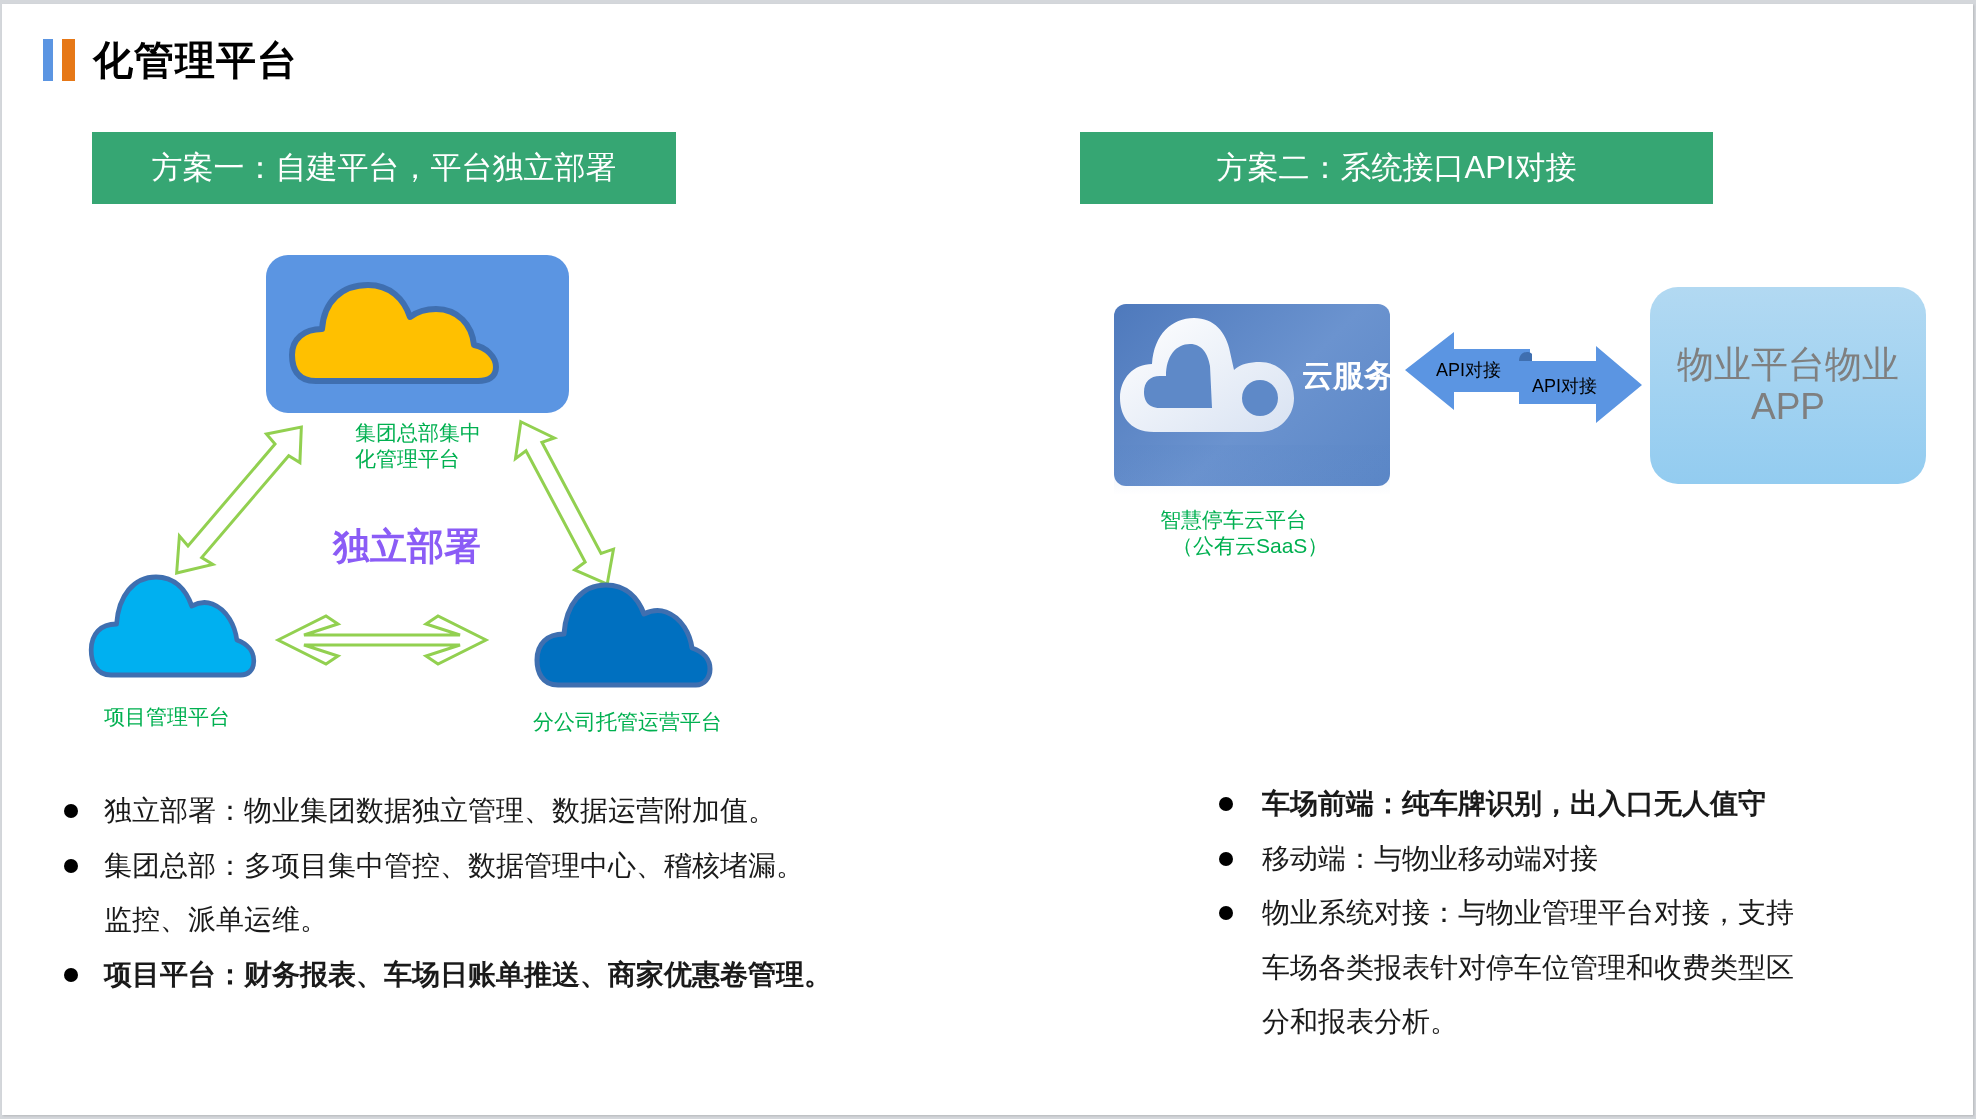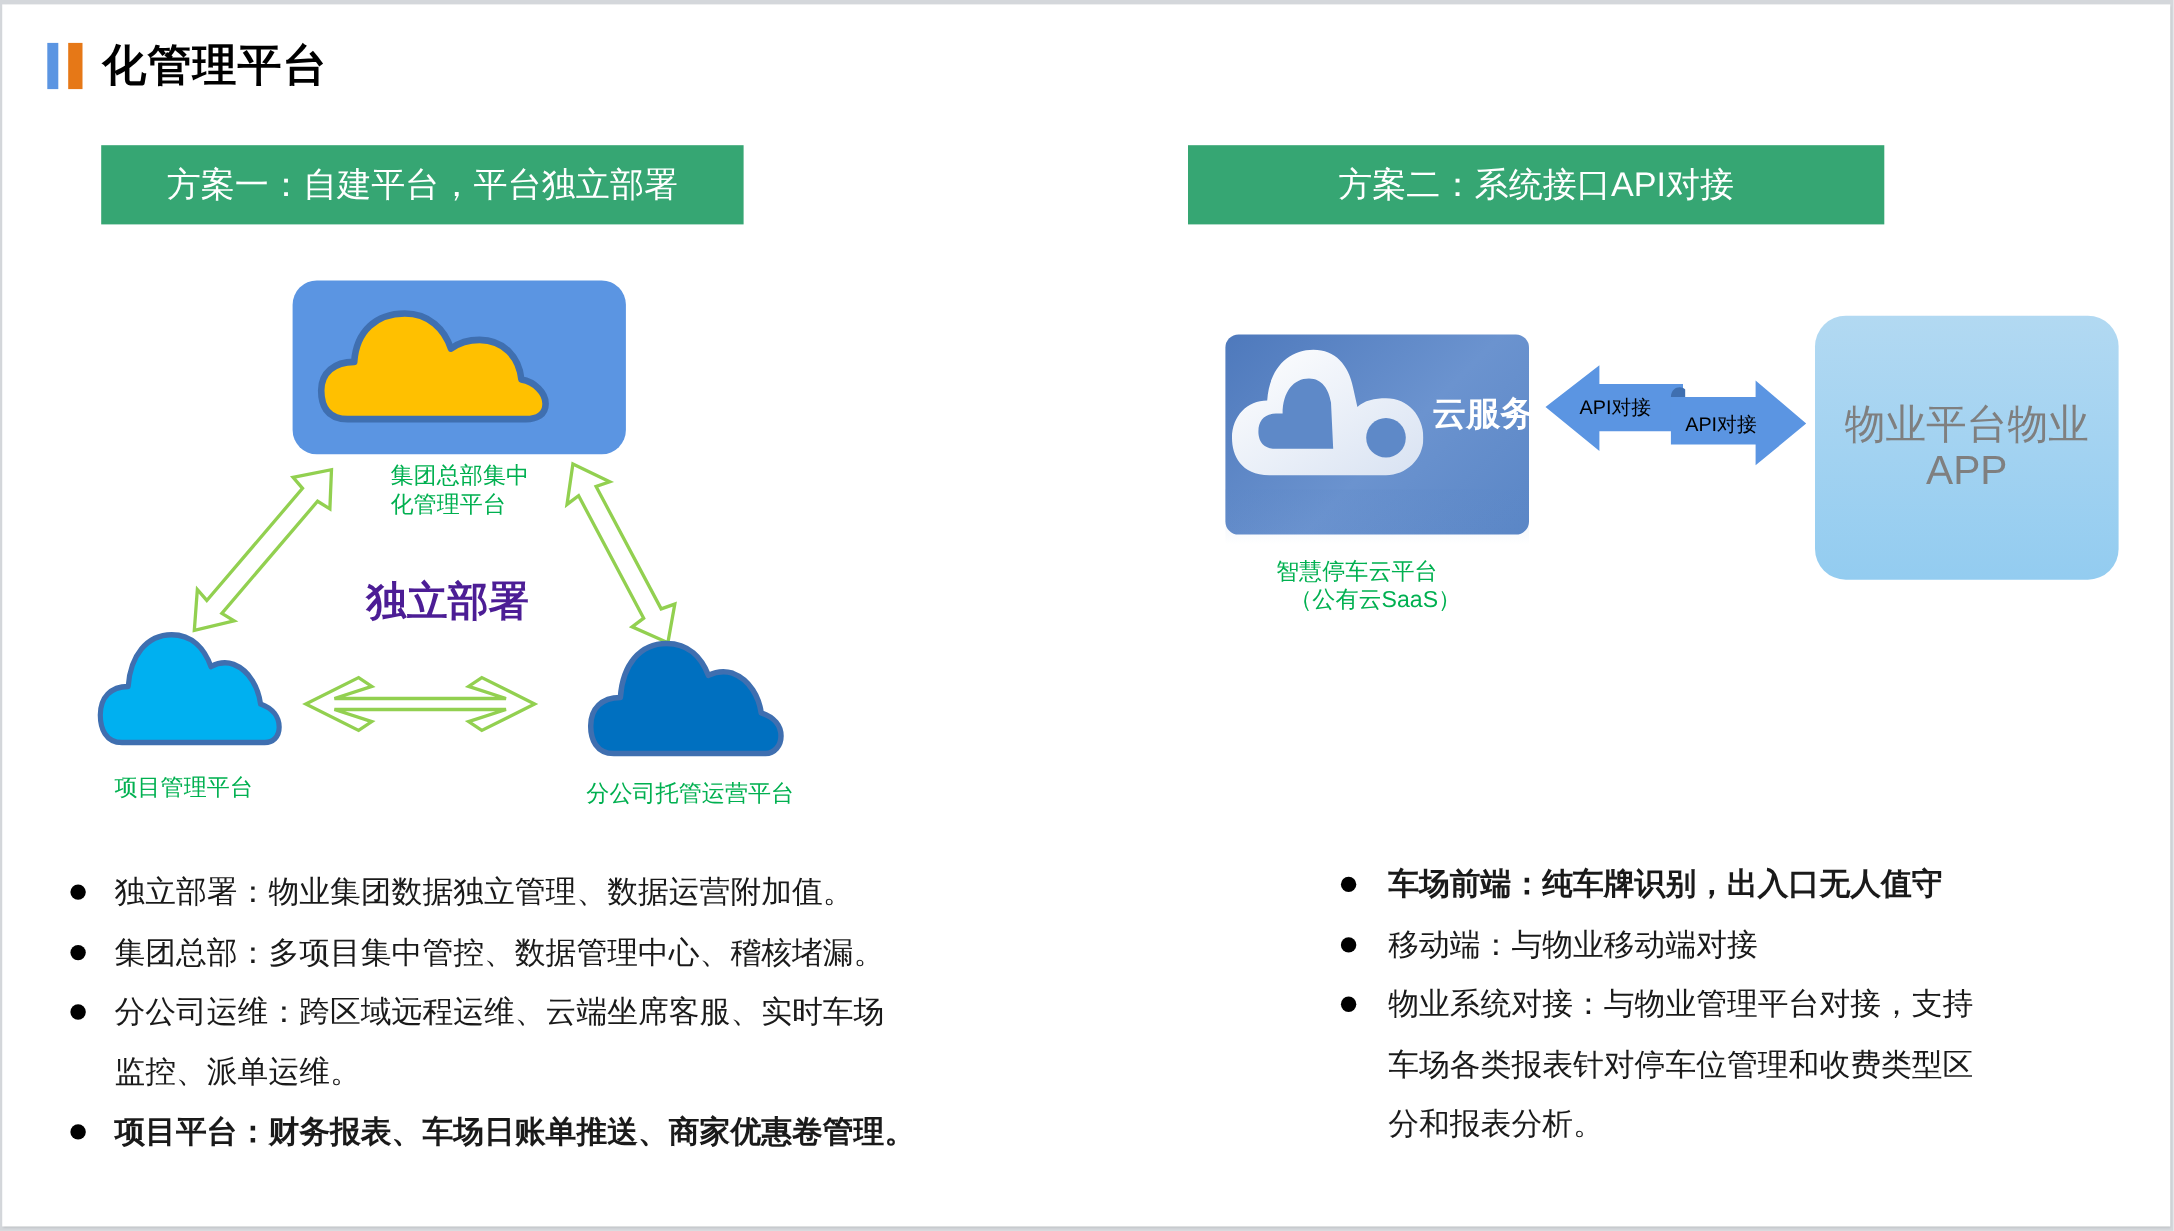--- a/index.html
+++ b/index.html
@@ -26,21 +26,21 @@
       display:flex; align-items:center; justify-content:center; white-space:nowrap;
     }
     .hq-box {
       left:264px; top:251px; width:303px; height:158px;
       background:#5B95E2; border-radius:22px;
     }
     .green-label {
       color:#00B050; font-size:21px; line-height:26px; white-space:nowrap;
     }
     .center-label {
-      left:331px; top:518px; font-size:37px; font-weight:bold; color:#4c1d95;
+      left:331px; top:518px; font-size:37px; font-weight:bold; color:#8b5cf6;
       white-space:nowrap; line-height:50px;
     }
     .bullets {
       list-style:none; margin:0; padding:0;
       font-size:28px; color:#1A1A1A; line-height:54.5px;
     }
     .bullet-dot {
       position:absolute; width:14px; height:14px; border-radius:50%; background:#000;
     }
     .cloud-box {
@@ -50,21 +50,21 @@
     }
     .cloud-reflect {
       left:1112px; top:441px; width:276px; height:50px;
       background:linear-gradient(180deg,rgba(90,134,198,0.18) 0%,rgba(255,255,255,0) 100%);
     }
     .cloud-service-text {
       left:188px; top:52px; color:#FFFFFF; font-size:31px; font-weight:bold;
       white-space:nowrap; line-height:40px;
     }
     .app-box {
-      left:1648px; top:283px; width:276px; height:240px; border-radius:28px;
+      left:1648px; top:283px; width:276px; height:197px; border-radius:28px;
       background:linear-gradient(180deg,#B2D9F2 0%,#93CCF0 100%);
       display:flex; flex-direction:column; align-items:center; justify-content:center;
       color:#7F7F7F; font-size:37px; line-height:42px;
     }
     .api-label { font-size:18px; color:#000; white-space:nowrap; }
   </style>
 </head>
 <body>
 
 <div class="slide">
@@ -112,24 +112,20 @@
 
   <div class="abs" style="left:60px; top:780px; width:900px;">
     <div class="bullets">
       <div style="position:relative; height:54.5px;">
         <span class="bullet-dot" style="left:2px; top:20px;"></span>
         <span style="position:absolute; left:42px;">独立部署：物业集团数据独立管理、数据运营附加值。</span>
       </div>
       <div style="position:relative; height:54.5px;">
         <span class="bullet-dot" style="left:2px; top:20px;"></span>
         <span style="position:absolute; left:42px;">集团总部：多项目集中管控、数据管理中心、稽核堵漏。</span>
-      </div>
-      <div style="position:relative; height:54.5px;">
-        <span class="bullet-dot" style="left:2px; top:20px;"></span>
-        <span style="position:absolute; left:42px;">分公司运维：跨区域远程运维、云端坐席客服、实时车场</span>
       </div>
       <div style="position:relative; height:54.5px;">
         <span style="position:absolute; left:42px;">监控、派单运维。</span>
       </div>
       <div style="position:relative; height:54.5px;font-weight:bold;">
         <span class="bullet-dot" style="left:2px; top:20px;"></span>
         <span style="position:absolute; left:42px;">项目平台：财务报表、车场日账单推送、商家优惠卷管理。</span>
       </div>
     </div>
   </div>

